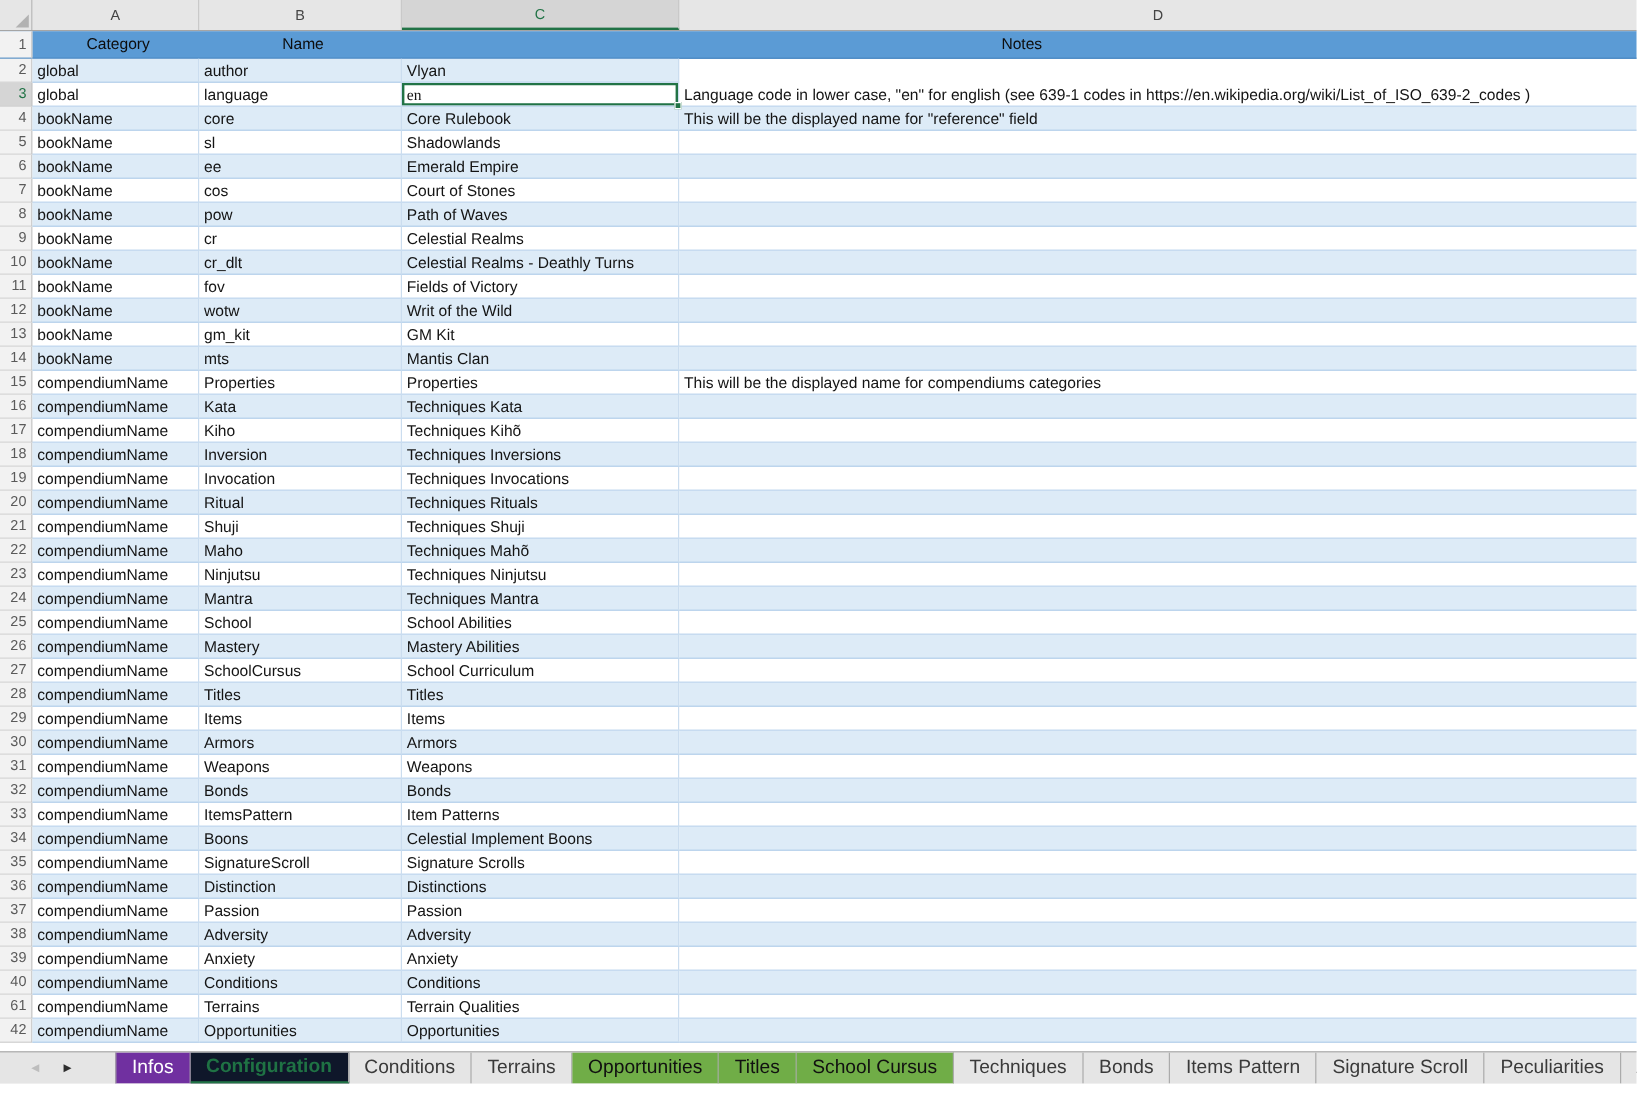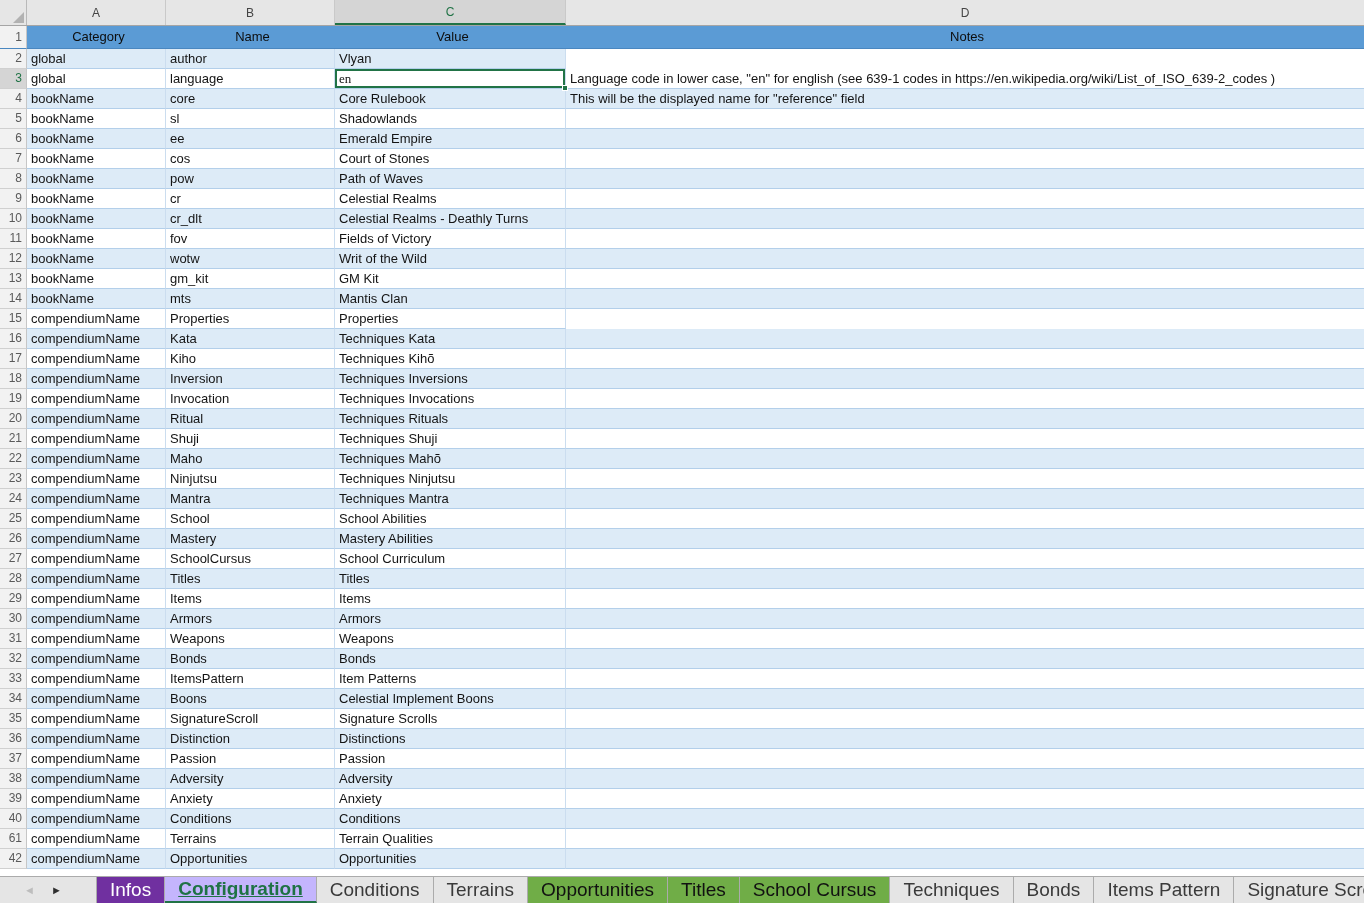--- a/index.html
+++ b/index.html
@@ -79,49 +79,48 @@
   }
   .tabnav {
     display:flex; align-items:center; width:96px; flex:none;
     padding-left:24px; gap:16px;
   }
   .navarrow { font-size:11px; line-height:1; }
   .navarrow.disabled { color:#BDBDBD; }
   .navarrow.enabled { color:#2E2E2E; }
   .tab {
     display:flex; align-items:center; padding:0 13px;
-    font-size:19px; color:#3A3A3A; border-right:1px solid #ABABAB;
+    font-size:16px; color:#3A3A3A; border-right:1px solid #ABABAB;
     flex:none;
   }
   .tab:first-of-type { border-left:1px solid #ABABAB; }
   .tab.purple { background:var(--purple); color:#fff; }
   .tab.green  { background:var(--green); color:#111; }
   .tab.active {
-    background:#c4b5fd; color:var(--seltext); font-weight:bold;
-    text-decoration:underline; border-bottom:2px solid var(--sel);
+    background:#0f172a; color:var(--seltext); font-weight:bold;
+    border-bottom:2px solid var(--sel);
   }
 </style>
 </head>
 <body>
 
 <div id="app">
 
   <div class="colhead-strip">
     <div class="corner"></div>
     <div class="colhead w-a">A</div>
     <div class="colhead w-b">B</div>
     <div class="colhead w-c active">C</div>
     <div class="colhead w-d">D</div>
   </div>
 
   <div class="row hdr-row">
     <div class="cell num w-num">1</div>
     <div class="cell w-a">Category</div>
     <div class="cell w-b">Name</div>
-    <div class="cell w-c">Value</div>
     <div class="cell w-d d-col">Notes</div>
   </div>
 
   <div id="grid-body">
       <div class="row band">
     <div class="cell num w-num">2</div>
     <div class="cell w-a">global</div>
     <div class="cell w-b">author</div>
     <div class="cell w-c">Vlyan</div>
   </div>
@@ -207,20 +206,21 @@
     <div class="cell w-a">bookName</div>
     <div class="cell w-b">mts</div>
     <div class="cell w-c">Mantis Clan</div>
     <div class="cell w-d d-col"></div>
   </div>
       <div class="row">
     <div class="cell num w-num">15</div>
     <div class="cell w-a">compendiumName</div>
     <div class="cell w-b">Properties</div>
     <div class="cell w-c">Properties</div>
+    <div class="cell w-d d-col">This will be the displayed name for compendiums categories</div>
   </div>
       <div class="row band">
     <div class="cell num w-num">16</div>
     <div class="cell w-a">compendiumName</div>
     <div class="cell w-b">Kata</div>
     <div class="cell w-c">Techniques Kata</div>
     <div class="cell w-d d-col"></div>
   </div>
       <div class="row">
     <div class="cell num w-num">17</div>

